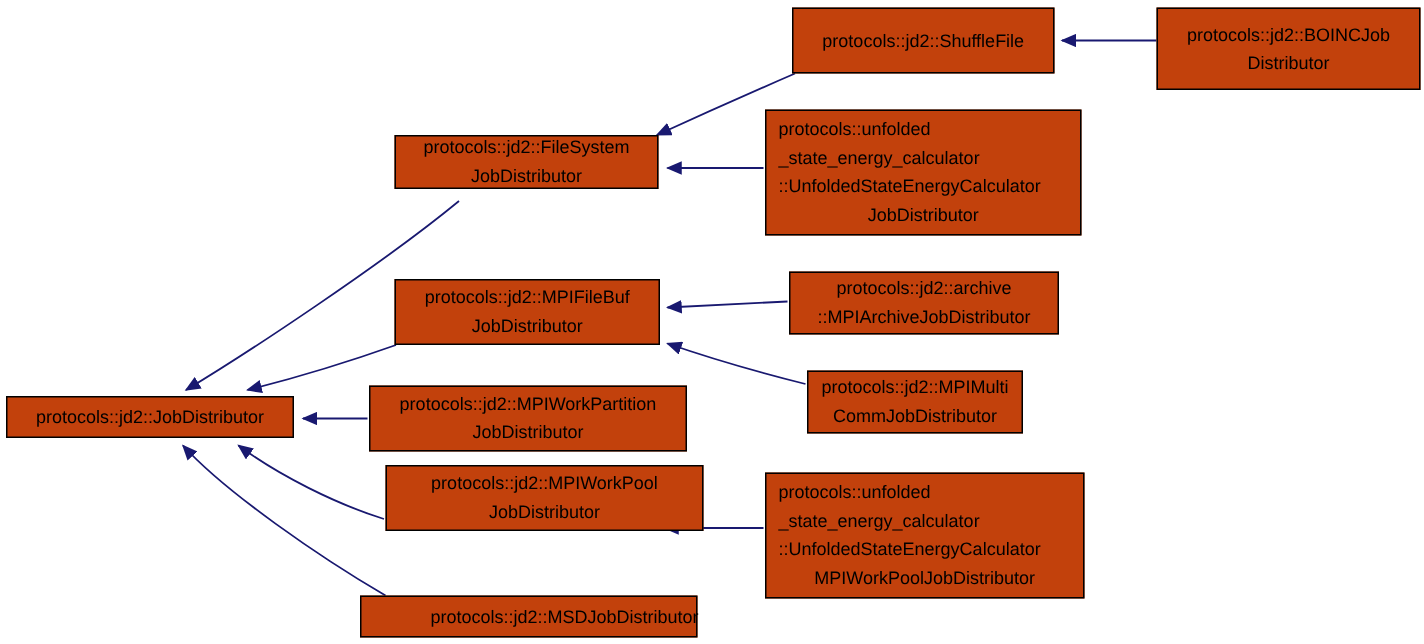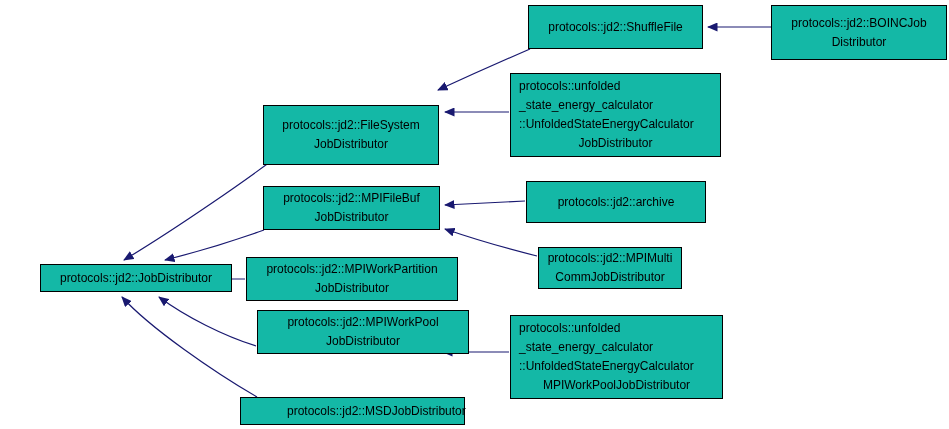--- a/index.html
+++ b/index.html
@@ -18,21 +18,21 @@
   #edges {
     position: absolute;
     left: 0;
     top: 0;
     pointer-events: none;
   }
   .node {
     position: absolute;
     box-sizing: border-box;
     border: 1px solid #000000;
-    background: #14b8a6;
+    background: #c2410c;
     color: #000000;
     font-size: 12px;
     line-height: 19px;
     display: flex;
     flex-direction: column;
     justify-content: center;
     cursor: pointer;
   }
   .node .line {
     display: block;
@@ -73,25 +73,25 @@
     <path class="edge" marker-end="url(#arrow)" d="M306,134 C255,176 164,236 124,260"></path>
     <path class="edge" marker-end="url(#arrow)" d="M264,230 C233,241 197,252 165,260"></path>
     <path class="edge" marker-end="url(#arrow)" d="M245,279 L202,279"></path>
     <path class="edge" marker-end="url(#arrow)" d="M256,346 C224,336 186,317 159,297"></path>
     <path class="edge" marker-end="url(#arrow)" d="M257,397 C214,372 150,328 122,297"></path>
     <path class="edge" marker-end="url(#arrow)" d="M525,201 L445,205"></path>
     <path class="edge" marker-end="url(#arrow)" d="M537,256 C505,248 471,238 445,229"></path>
     <path class="edge" marker-end="url(#arrow)" d="M509,352 L443,352"></path>
   </svg>
 
-  <div class="node" style="left:4px; top:264px; width:192px; height:28px;margin-left:36px;">
+  <div class="node" style="left:4px; top:264px; width:192px; height:28px;">
     <span class="line">protocols::jd2::JobDistributor</span>
   </div>
 
-  <div class="node" style="left:263px; top:90px; width:176px; height:60px;margin-top:15px;">
+  <div class="node" style="left:263px; top:90px; width:176px; height:36px;">
     <span class="line">protocols::jd2::FileSystem</span>
     <span class="line">JobDistributor</span>
   </div>
 
   <div class="node" style="left:528px; top:5px; width:175px; height:44px;">
     <span class="line">protocols::jd2::ShuffleFile</span>
   </div>
 
   <div class="node" style="left:771px; top:5px; width:176px; height:55px;">
     <span class="line">protocols::jd2::BOINCJob</span>
@@ -105,20 +105,21 @@
     <span class="line center">JobDistributor</span>
   </div>
 
   <div class="node" style="left:263px; top:186px; width:177px; height:44px;">
     <span class="line">protocols::jd2::MPIFileBuf</span>
     <span class="line">JobDistributor</span>
   </div>
 
   <div class="node" style="left:526px; top:181px; width:180px; height:42px;">
     <span class="line">protocols::jd2::archive</span>
+    <span class="line">::MPIArchiveJobDistributor</span>
   </div>
 
   <div class="node" style="left:538px; top:247px; width:144px; height:42px;">
     <span class="line">protocols::jd2::MPIMulti</span>
     <span class="line">CommJobDistributor</span>
   </div>
 
   <div class="node" style="left:246px; top:257px; width:212px; height:44px;">
     <span class="line">protocols::jd2::MPIWorkPartition</span>
     <span class="line">JobDistributor</span>

